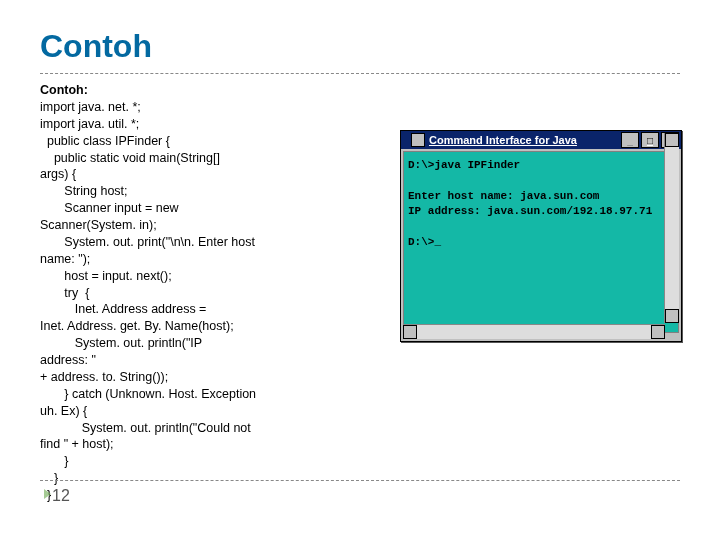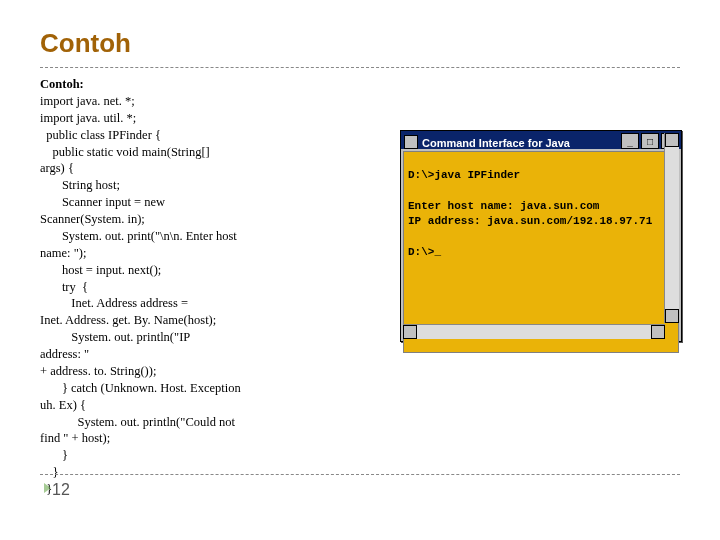--- a/index.html
+++ b/index.html
@@ -10,32 +10,32 @@
     width: 720px;
     height: 540px;
     overflow: hidden;
     position: relative;
   }
   .slide {
     padding: 28px 40px 0 40px;
     position: relative;
   }
   .title {
-    font-size: 26px;
+    font-size: 32px;
     font-weight: bold;
-    color: #a16207;
+    color: #0369a1;
     margin: 0 0 8px 0;
   }
   .hr {
     border: none;
     border-top: 1px dashed #888;
     margin: 0 0 8px 0;
   }
   .code {
-    font-family: Liberation Serif, serif;
+    font-family: Liberation Sans, sans-serif;
     font-size: 12.5px;
     line-height: 1.35;
     white-space: pre;
     color: #000;
     width: 340px;
   }
   .code .bold { font-weight: bold; }
   .window {
     position: absolute;
     top: 130px;
@@ -43,43 +43,44 @@
     width: 280px;
     height: 210px;
     background: #c0c0c0;
     border: 1px solid #000;
     box-shadow: 1px 1px 0 #555;
   }
   .titlebar {
     background: linear-gradient(#0a246a,#0a246a);
     color: #fff;
     display: flex;
-    align-items: flex-end;
+    align-items: center;
     height: 18px;
     font-family: Tahoma, Arial, sans-serif;
     font-size: 11px;
-    padding-left: 3px;
+    padding-left: 10px;
+    text-decoration: underline;
   }
   .titlebar .icon {
     width: 12px; height: 12px; background:#c0c0c0; border:1px solid #000;
     margin-right: 4px;
   }
   .titlebar .titletext { flex: 1; font-weight: bold; }
   .winbtn {
     width: 16px; height: 14px; background:#c0c0c0;
     border: 1px solid #000; margin-right: 2px;
     display:flex;align-items:center;justify-content:center;
     font-size:10px;font-family:Arial;font-weight:bold;color:#000;
   }
   .console {
-    background: #eab308;
+    background: #14b8a6;
     border: 1px solid #808080;
     height: 168px;
     margin: 2px;
-    padding: 16px 4px;
+    padding: 6px 4px;
     font-family: "Courier New", Courier, monospace;
     font-size: 11px;
     line-height: 1.4;
     white-space: pre;
     color: #000;
     position: relative;
   }
   .scroll-v { position:absolute; top:2px; right:2px; width:14px; bottom:18px; background:#ddd; border-left:1px solid #888;}
   .scroll-v .arrow { height:14px; background:#c0c0c0; border:1px solid #000; box-sizing:border-box;}
   .scroll-h { position:absolute; left:2px; right:16px; bottom:2px; height:14px; background:#ddd; border-top:1px solid #888;}

